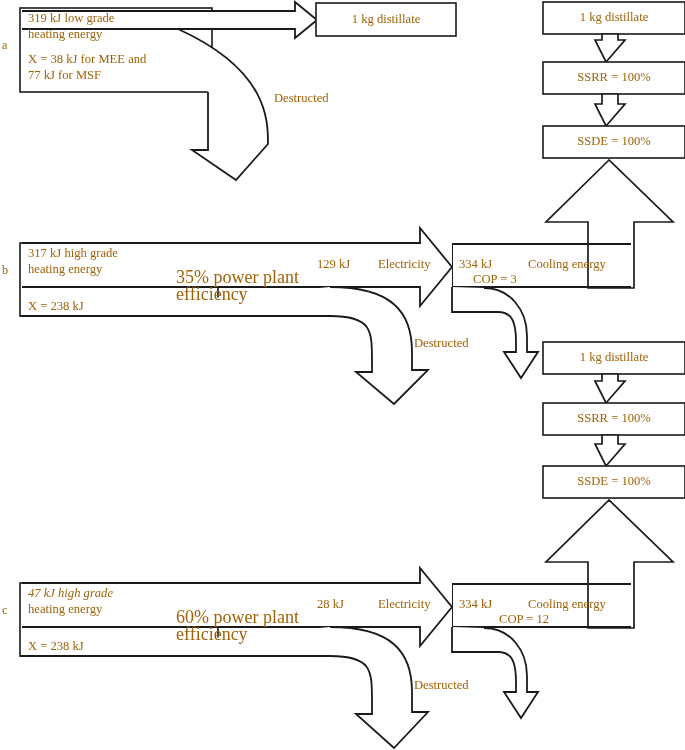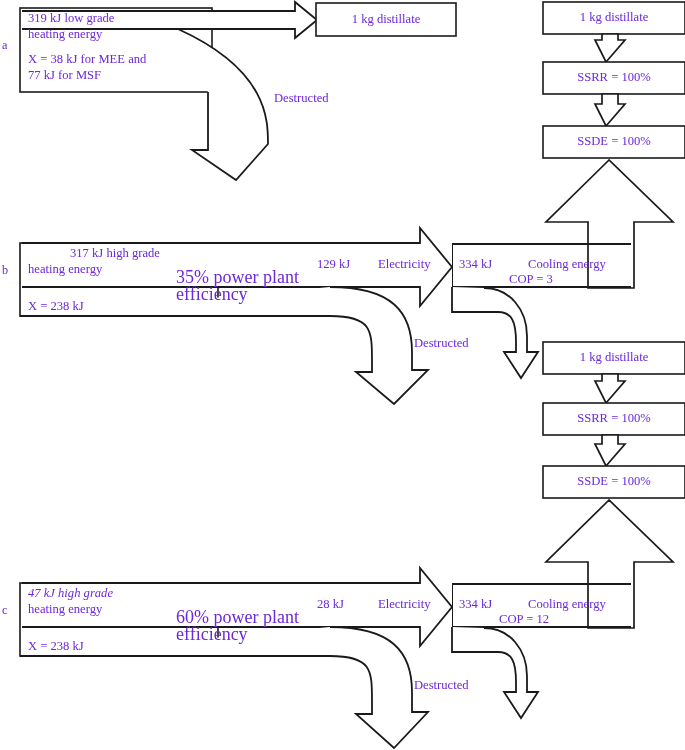--- a/index.html
+++ b/index.html
@@ -1,21 +1,21 @@
 <!DOCTYPE html>
 <html><head>
 <meta charset="utf-8">
 <style>
   html,body{margin:0;padding:0;background:#ffffff;}
   body{width:685px;height:750px;overflow:hidden;
        font-family:"Liberation Serif","DejaVu Serif",serif;}
   #diagram{position:relative;width:685px;height:750px;}
   svg{position:absolute;left:0;top:0;width:685px;height:750px;}
   .lbl{position:absolute;font-family:"Liberation Serif","DejaVu Serif",serif;
-       color:#6d28d9;white-space:pre;line-height:1.28;}
+       color:#a16207;white-space:pre;line-height:1.28;}
   .fs13{font-size:12.6px;}
   .fs12{font-size:18px;}
   .panel-letter{font-size:12.2px;}
   .ctr{text-align:center;font-family:Liberation Serif, serif;}
 </style>
 </head>
 <body>
 
 <div id="diagram">
 
@@ -100,30 +100,30 @@
   <div class="lbl fs13" style="left:28px;top:67px;">77 kJ for MSF</div>
 
   <div class="lbl fs13 ctr" style="left:316px;top:11px;width:140px;">1 kg distillate</div>
 
   <div class="lbl fs13" style="left:274px;top:90px;">Destructed</div>
 
   <div class="lbl fs13 ctr" style="left:543px;top:9px;width:142px;">1 kg distillate</div>
   <div class="lbl fs13 ctr" style="left:543px;top:69px;width:142px;">SSRR = 100%</div>
   <div class="lbl fs13 ctr" style="left:543px;top:133px;width:142px;">SSDE = 100%</div>
 
-  <div class="lbl fs13" style="left:28px;top:245px;margin-left:42px;">317 kJ high grade</div>
+  <div class="lbl fs13" style="left:28px;top:245px;">317 kJ high grade</div>
   <div class="lbl fs13" style="left:28px;top:261px;">heating energy</div>
   <div class="lbl fs13" style="left:28px;top:298px;">X = 238 kJ</div>
   <div class="lbl fs12" style="left:176px;top:266px;">35% power plant</div>
   <div class="lbl fs12" style="left:176px;top:283px;">efficiency</div>
   <div class="lbl fs13" style="left:317px;top:256px;">129 kJ</div>
   <div class="lbl fs13" style="left:378px;top:256px;">Electricity</div>
   <div class="lbl fs13" style="left:459px;top:256px;">334 kJ</div>
   <div class="lbl fs13" style="left:528px;top:256px;">Cooling energy</div>
-  <div class="lbl fs13" style="left:509px;top:271px;">COP = 3</div>
+  <div class="lbl fs13" style="left:473px;top:271px;">COP = 3</div>
   <div class="lbl fs13" style="left:414px;top:335px;">Destructed</div>
 
   <div class="lbl fs13 ctr" style="left:543px;top:349px;width:142px;">1 kg distillate</div>
   <div class="lbl fs13 ctr" style="left:543px;top:410px;width:142px;">SSRR = 100%</div>
   <div class="lbl fs13 ctr" style="left:543px;top:473px;width:142px;">SSDE = 100%</div>
 
   <div class="lbl fs13" style="left:28px;top:585px;font-style:italic;">47 kJ high grade</div>
   <div class="lbl fs13" style="left:28px;top:601px;">heating energy</div>
   <div class="lbl fs13" style="left:28px;top:638px;">X = 238 kJ</div>
   <div class="lbl fs12" style="left:176px;top:606px;text-align:right;">60% power plant</div>

